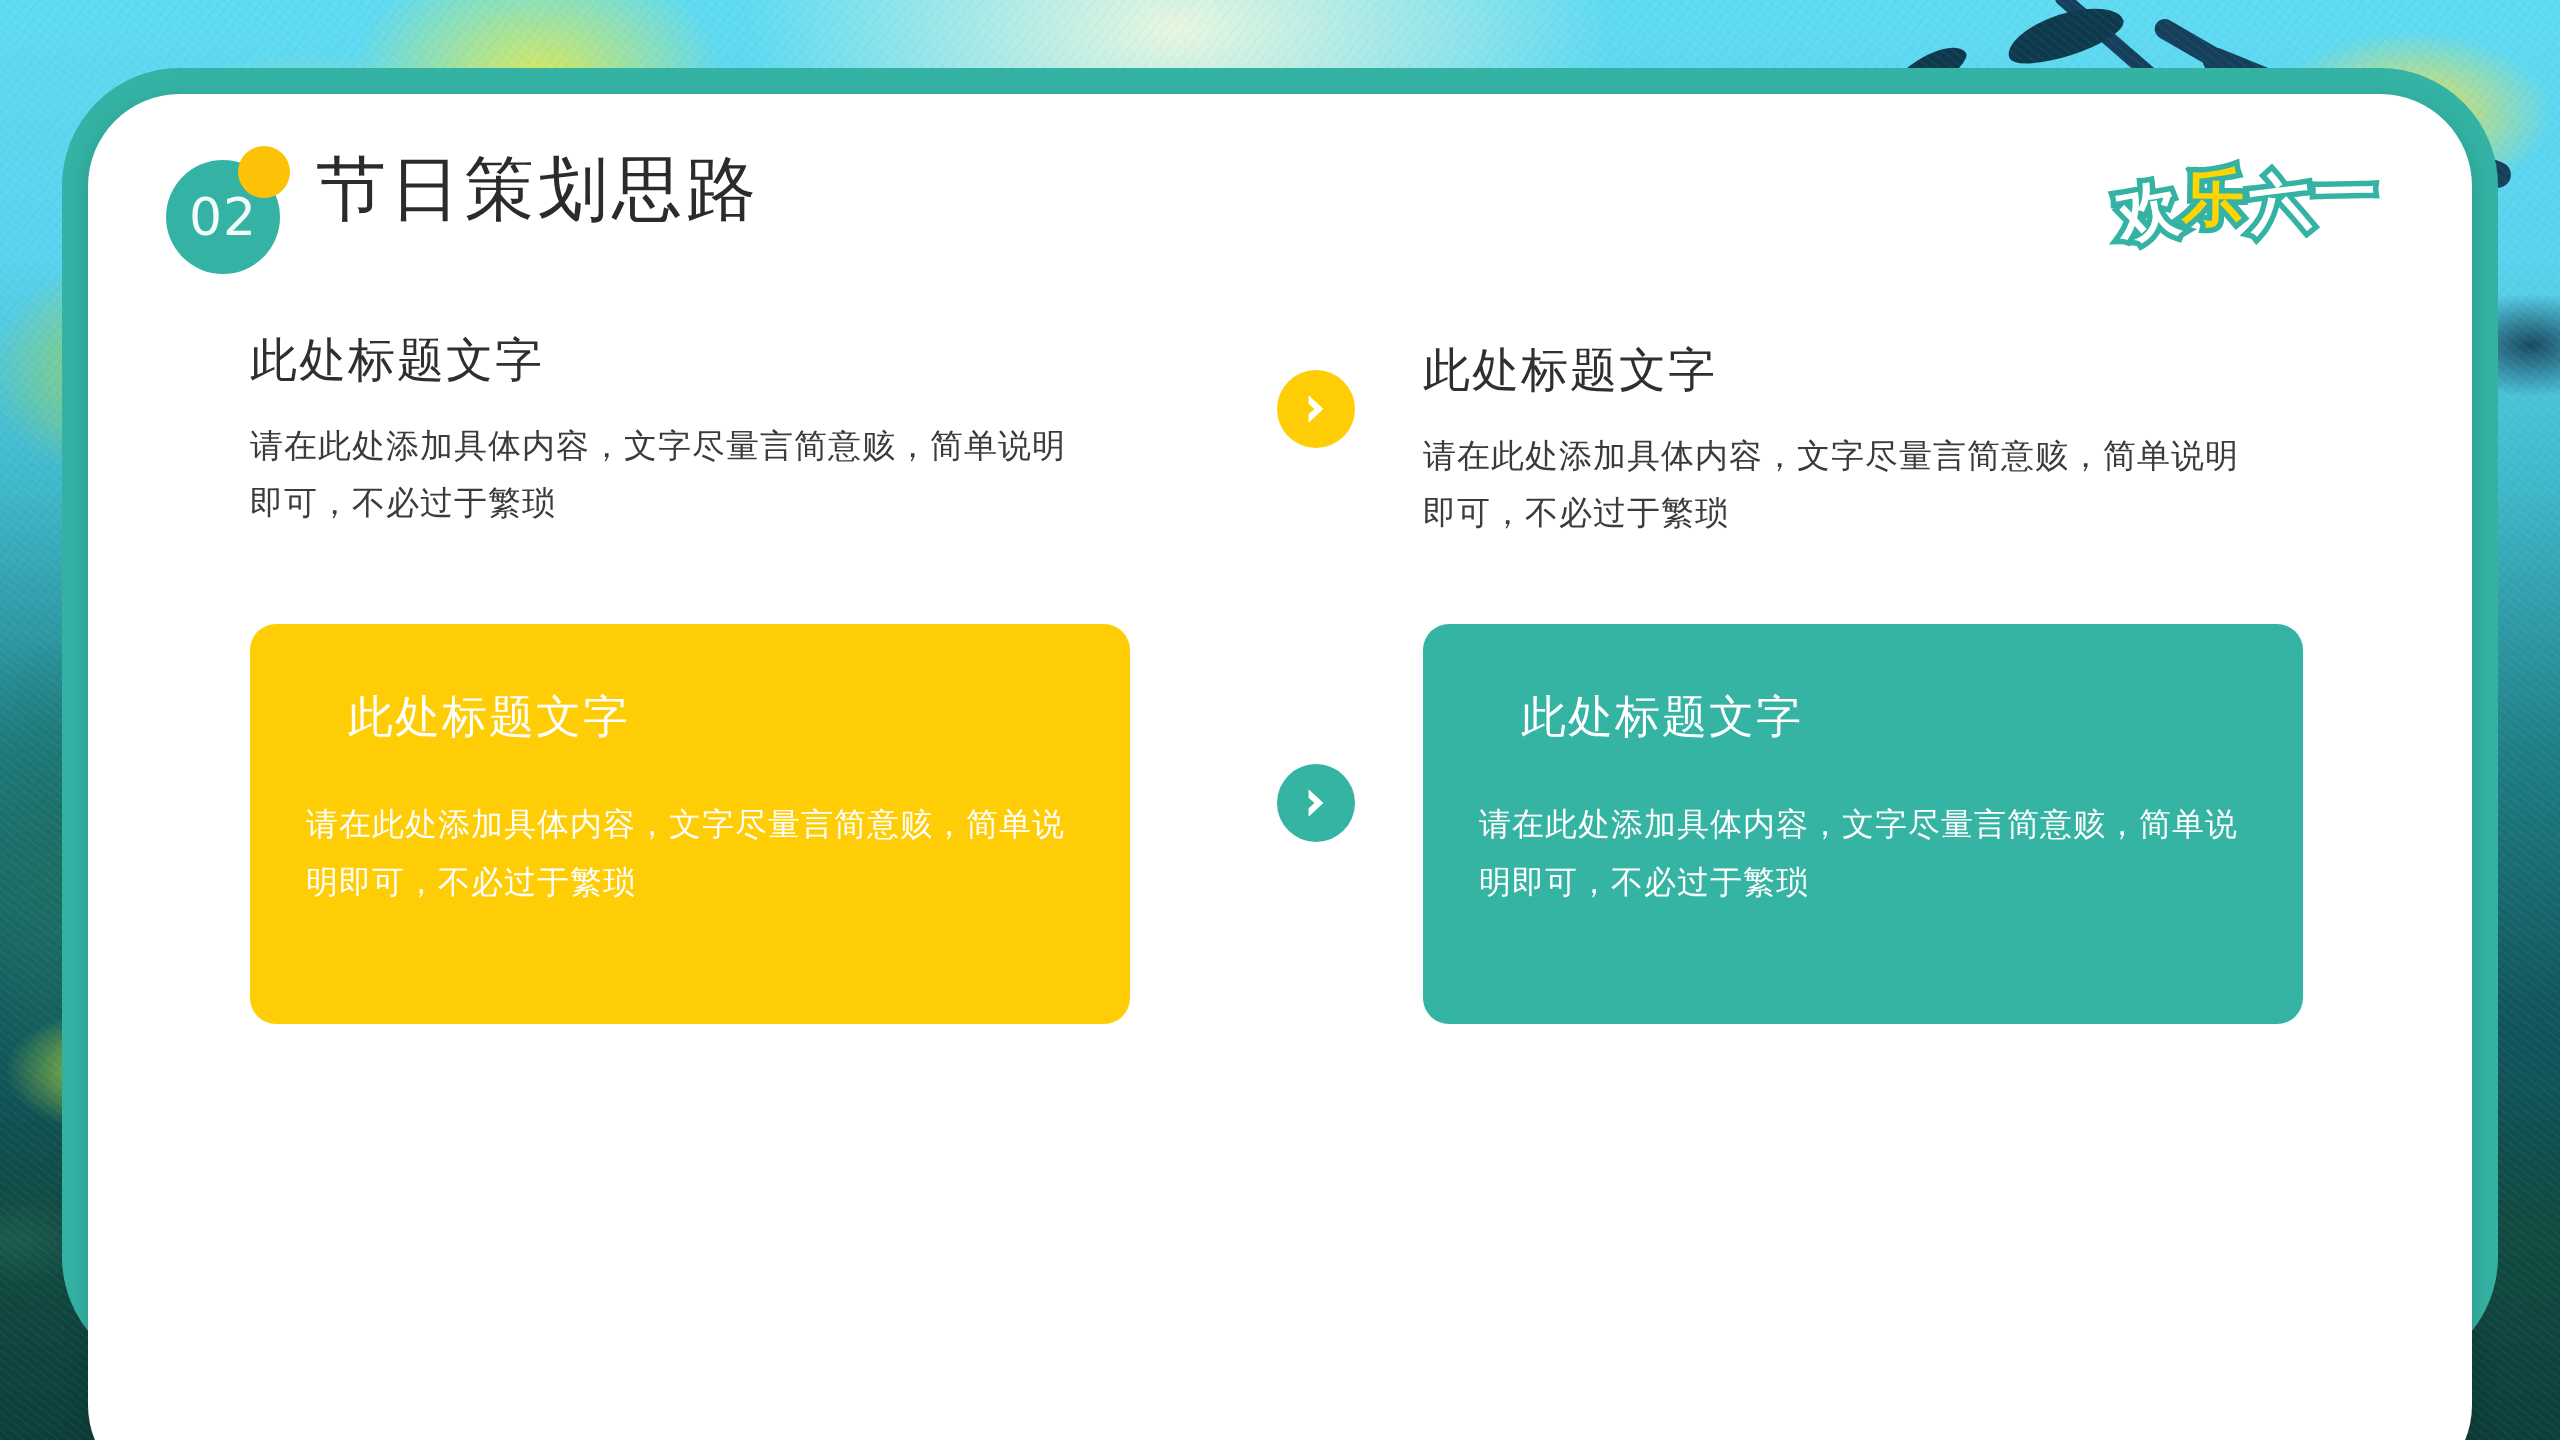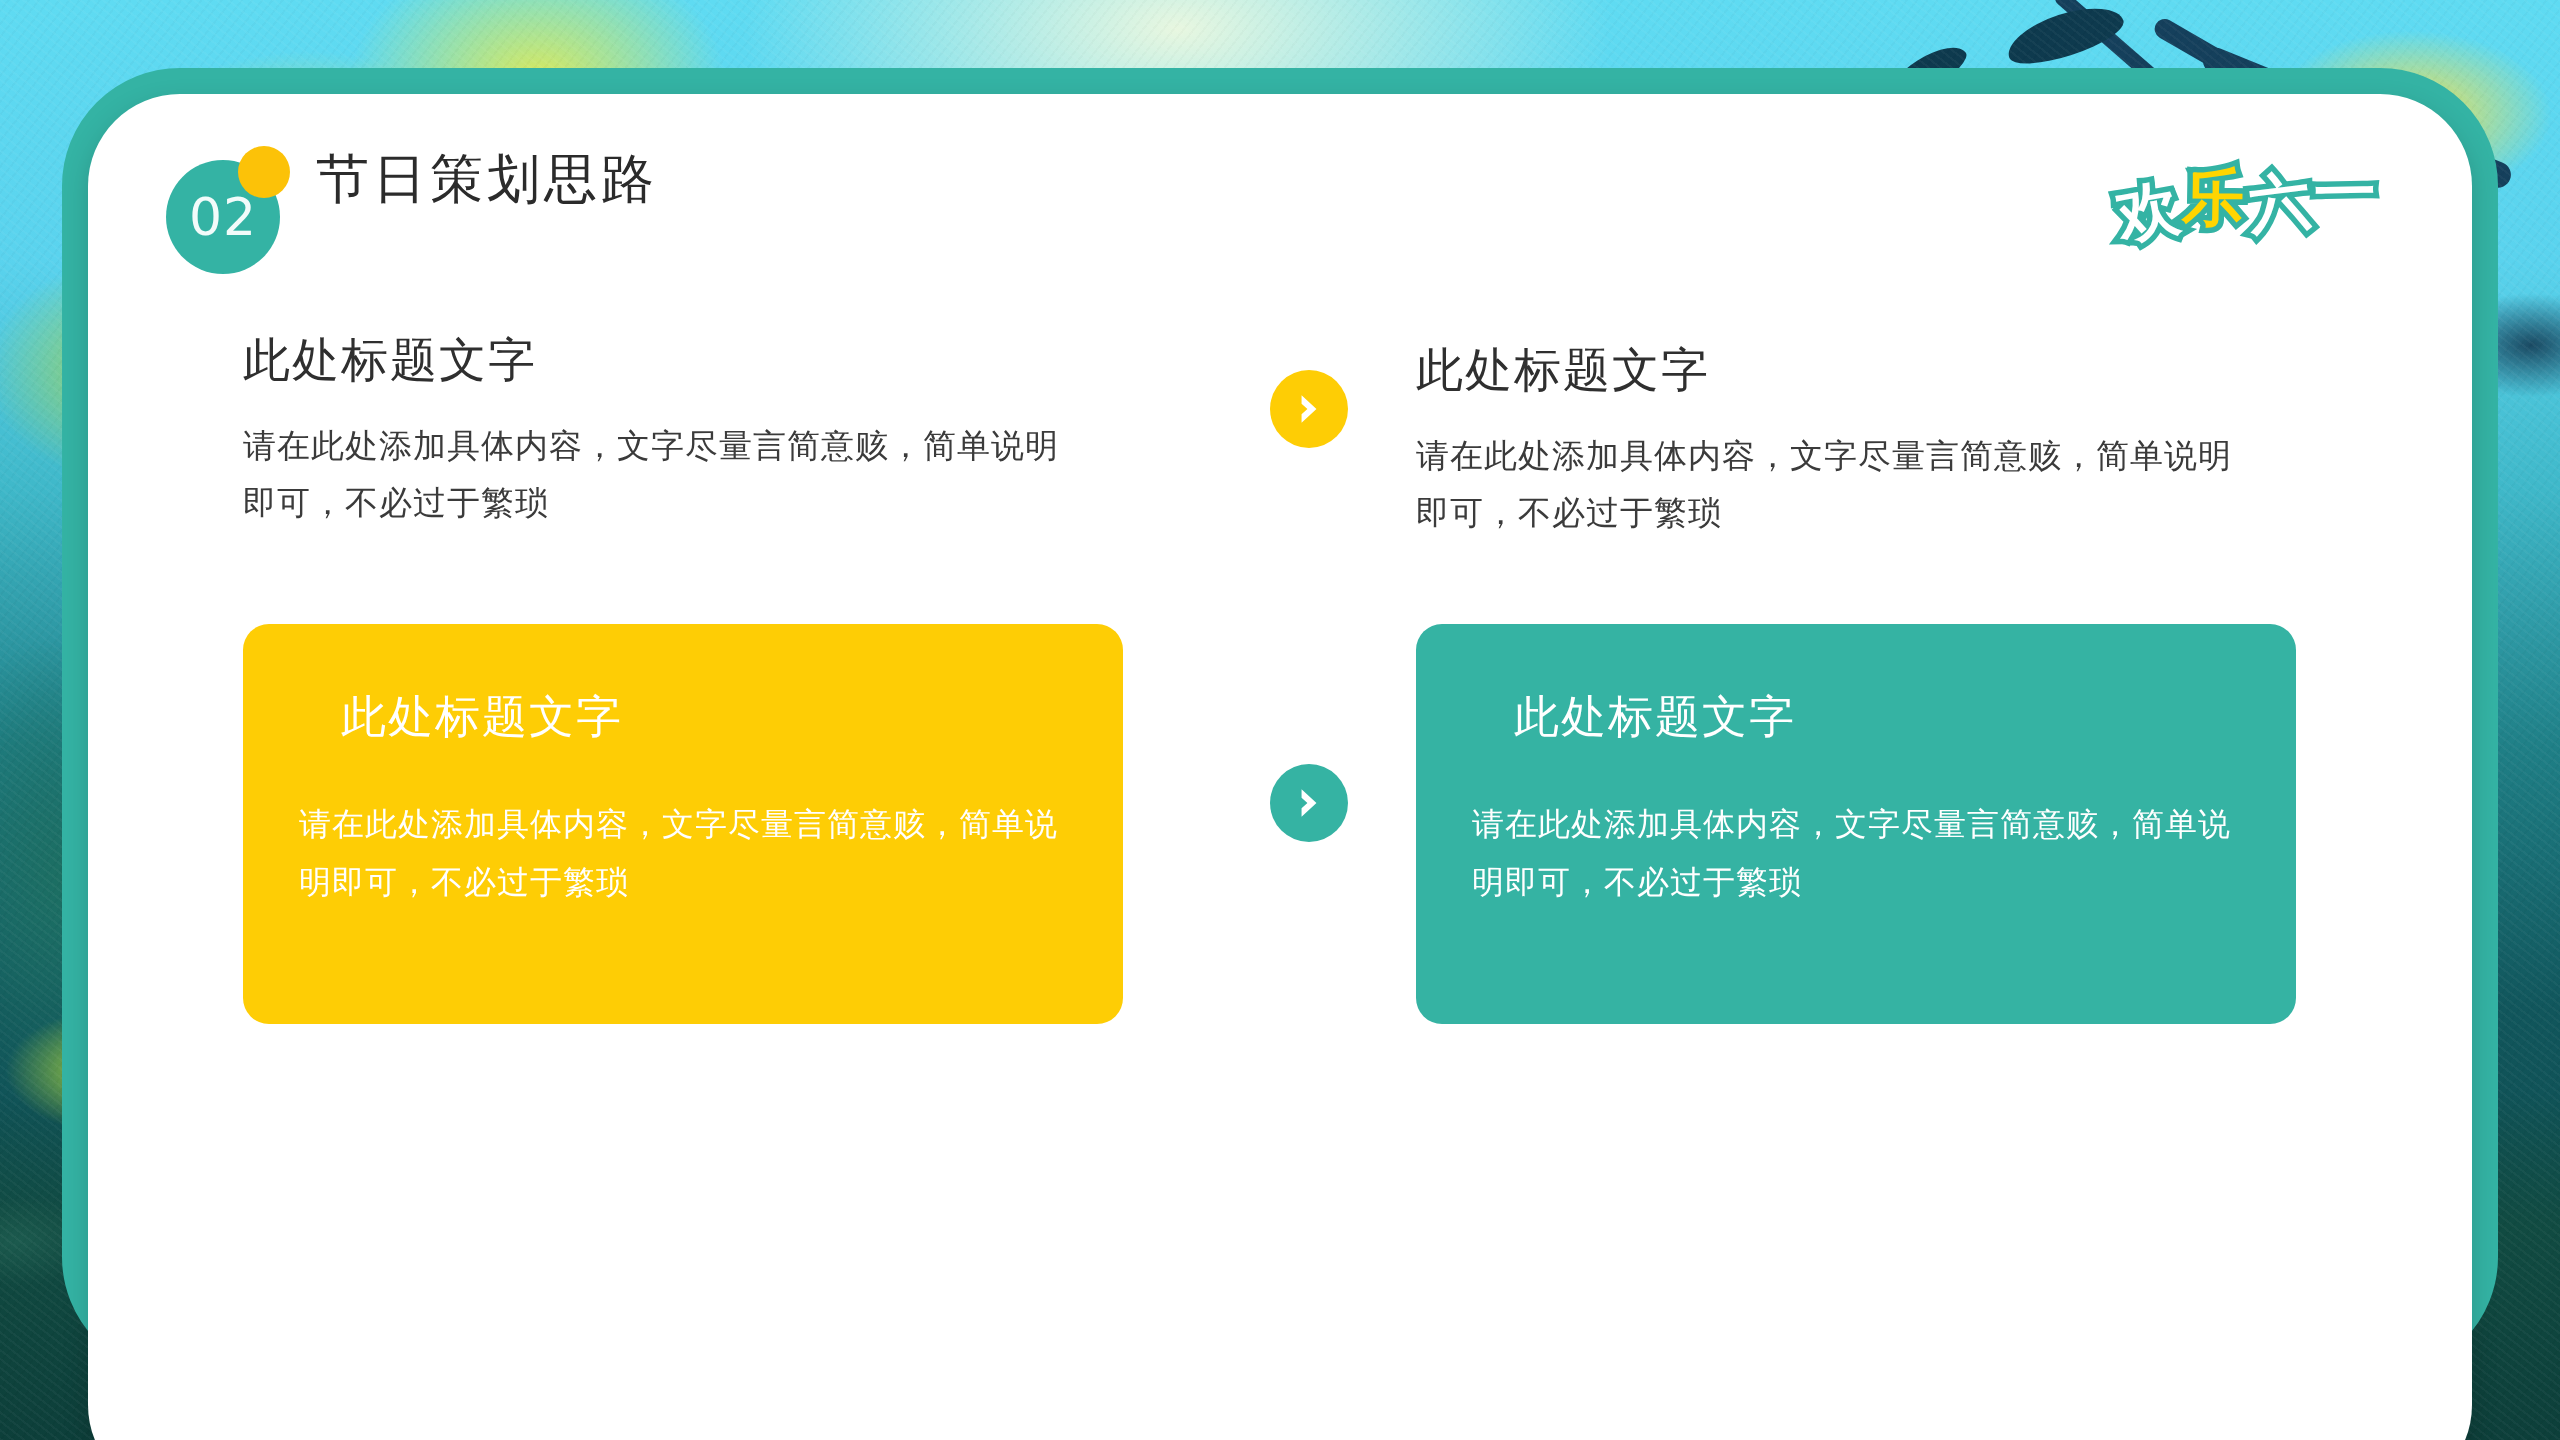--- a/index.html
+++ b/index.html
@@ -94,21 +94,21 @@
   .badge span{
     color:#f2fbfa;font-size:52px;font-weight:400;letter-spacing:1px;
     font-family:"DejaVu Sans",sans-serif;line-height:1;
   }
   .badge-dot{
     position:absolute;right:6px;top:0;width:52px;height:52px;border-radius:50%;
     background:#fcc208;
   }
   .page-title{
     position:absolute;left:228px;top:52px;
-    font-size:53px;color:#2b2b2b;letter-spacing:4px;line-height:1.25;
+    font-size:70px;color:#2b2b2b;letter-spacing:4px;line-height:1.25;
     font-family:"Liberation Sans","DejaVu Sans",sans-serif;font-weight:400;
     white-space:nowrap;
   }
 
   
   .logo{
     position:absolute;right:96px;top:54px;height:104px;
     display:flex;align-items:center;gap:4px;transform:rotate(-3deg);
   }
   .logo .ch{
@@ -118,21 +118,21 @@
     display:inline-block;
   }
   .logo .ch.w{color:#ffffff;}
   .logo .ch.y{color:#ffd500;}
   .logo .c1{transform:rotate(-7deg) translateY(6px);}
   .logo .c2{transform:rotate(4deg) translateY(-4px);}
   .logo .c3{transform:rotate(-4deg) translateY(5px);}
   .logo .c4{transform:rotate(2deg) translateY(-2px);}
 
   
-  .content{position:absolute;left:0;top:190px;width:100%;text-decoration:underline;}
+  .content{position:absolute;left:7px;top:190px;width:100%;text-decoration:underline;}
 
   .row{position:relative;}
   .row-top{height:300px;}
   .row-bottom{height:470px;}
 
   .col{position:absolute;}
   .col-l{left:155px;width:880px;}
   .col-r{left:1328px;width:880px;}
 
   

